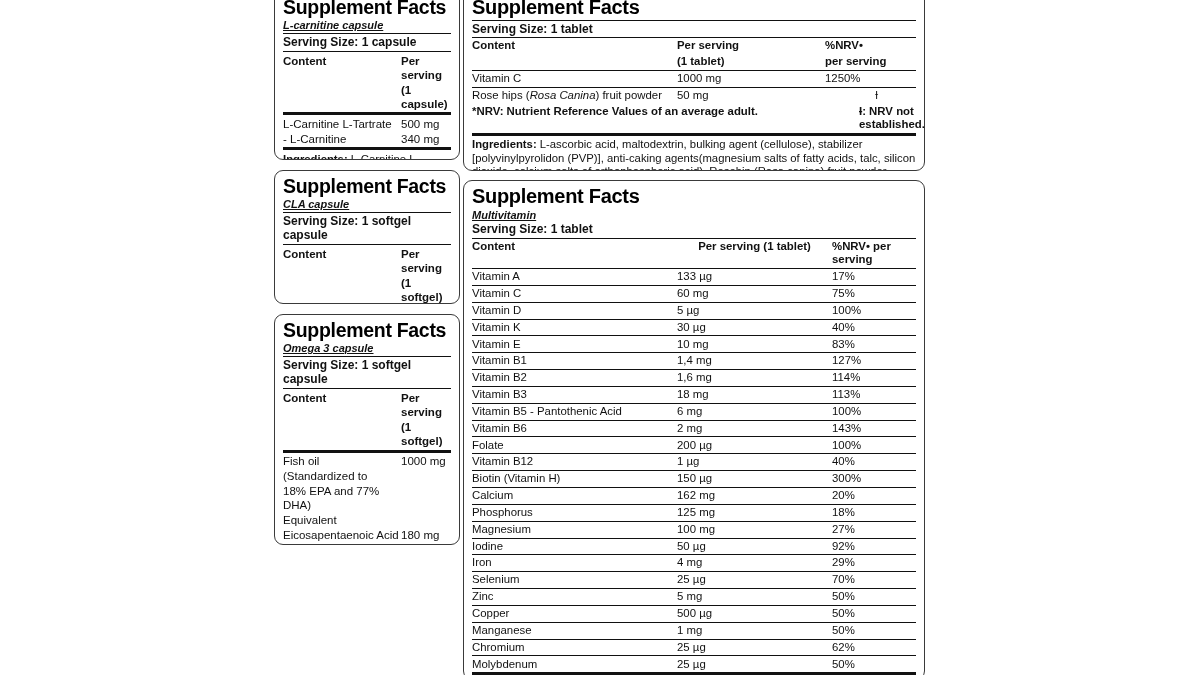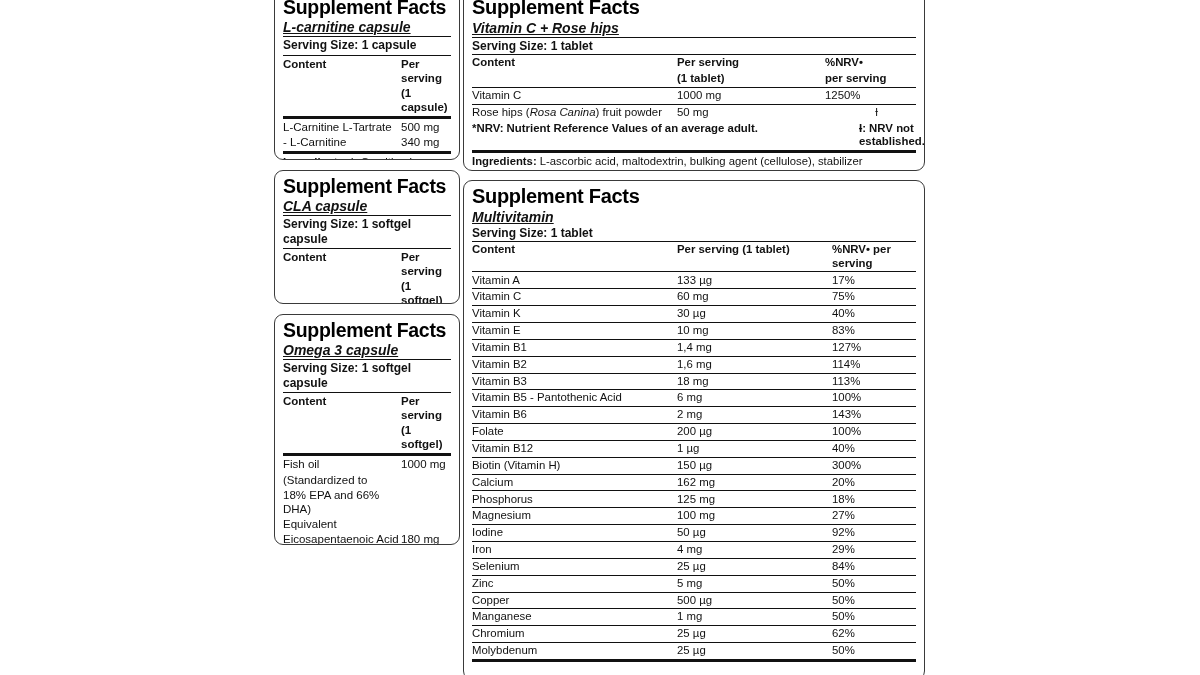--- a/index.html
+++ b/index.html
@@ -39,21 +39,21 @@
     font-size: 19.5px;
     font-weight: bold;
     letter-spacing: -0.3px;
     line-height: 1.08;
     margin: 0 0 1px 0;
     color: #000;
   }
   .panel.wide .sf-title { font-size: 20px; }
 
   .sf-subtitle {
-    font-size: 14px;
+    font-size: 11px;
     font-style: italic;
     font-weight: bold;
     text-decoration: underline;
     line-height: 1.15;
     margin: 0 0 1px 0;
   }
 
   .sf-serving {
     font-size: 12px;
     font-weight: bold;
@@ -121,21 +121,21 @@
   }
   .t3 tbody tr.no-line td { border-bottom: 0; }
 
   
   .vc .col-a { width: 205px; }
   .vc .col-b { width: 148px; }
   .vc .col-c { width: auto; }
 
   
   .mv .col-a { width: 205px; }
-  .mv .col-b { width: 155px; }
+  .mv .col-b { width: 155px; text-align: center; }
   .mv .col-c { width: auto; }
   .mv tbody td { padding: 1.1px 0 1.3px 0; }
 
   .note-row td { border-bottom: 3px solid #111 !important; font-weight: bold; }
 
   .sym { font-weight: bold; }
 </style>
 </head>
 <body>
 
@@ -220,21 +220,21 @@
       <tbody>
         <tr>
           <td class="c1">Fish oil</td>
           <td class="c2">1000 mg</td>
         </tr>
         <tr>
           <td class="c1">(Standardized to</td>
           <td class="c2"></td>
         </tr>
         <tr>
-          <td class="c1">18% EPA and 66% DHA)</td>
+          <td class="c1">18% EPA and 77% DHA)</td>
           <td class="c2"></td>
         </tr>
         <tr>
           <td class="c1">Equivalent</td>
           <td class="c2"></td>
         </tr>
         <tr>
           <td class="c1">Eicosapentaenoic Acid</td>
           <td class="c2">180 mg</td>
         </tr>
@@ -243,21 +243,20 @@
           <td class="c2"></td>
         </tr>
 
       </tbody>
     </table>
 
   </div>
 
   <div class="panel wide vc" style="left:463px; top:-9px; width:462px; height:180px;">
     <div class="sf-title">Supplement Facts</div>
-    <div class="sf-subtitle">Vitamin C + Rose hips</div>
     <hr class="rule thin">
     <div class="sf-serving">Serving Size: 1 tablet</div>
     <table class="t3 vc">
       <thead>
         <tr>
           <th class="col-a" rowspan="2">Content</th>
           <th class="col-b" style="border-bottom:0;">Per serving</th>
           <th class="col-c" style="border-bottom:0;margin-left:48px;">%NRV•</th>
         </tr>
         <tr>
@@ -302,20 +301,25 @@
             <td>Vitamin A</td>
             <td>133 µg</td>
             <td>17%</td>
           </tr>
         <tr>
             <td>Vitamin C</td>
             <td>60 mg</td>
             <td>75%</td>
           </tr>
         <tr>
+            <td>Vitamin D</td>
+            <td>5 µg</td>
+            <td>100%</td>
+          </tr>
+        <tr>
             <td>Vitamin K</td>
             <td>30 µg</td>
             <td>40%</td>
           </tr>
         <tr>
             <td>Vitamin E</td>
             <td>10 mg</td>
             <td>83%</td>
           </tr>
         <tr>
@@ -379,21 +383,21 @@
             <td>92%</td>
           </tr>
         <tr>
             <td>Iron</td>
             <td>4 mg</td>
             <td>29%</td>
           </tr>
         <tr>
             <td>Selenium</td>
             <td>25 µg</td>
-            <td>84%</td>
+            <td>70%</td>
           </tr>
         <tr>
             <td>Zinc</td>
             <td>5 mg</td>
             <td>50%</td>
           </tr>
         <tr>
             <td>Copper</td>
             <td>500 µg</td>
             <td>50%</td>

